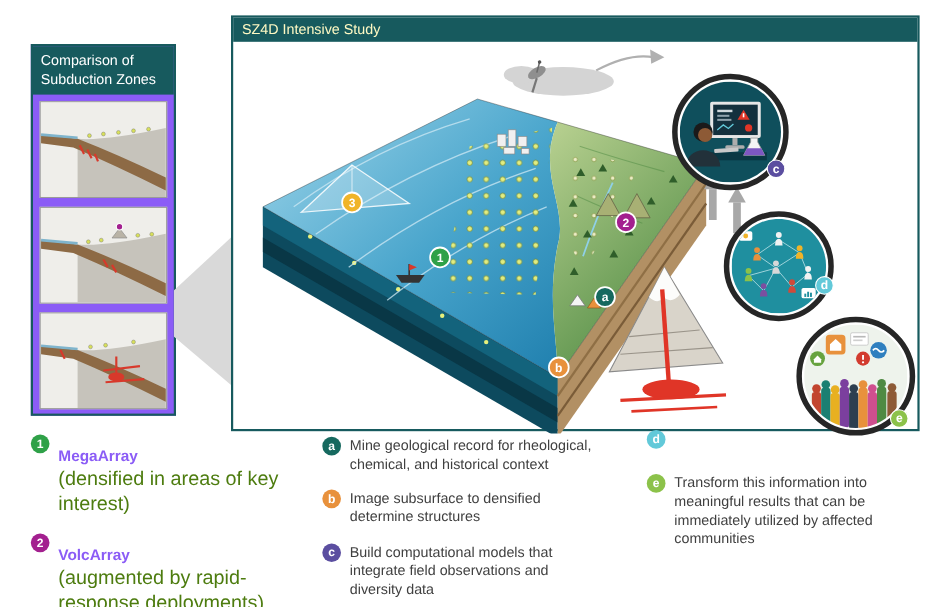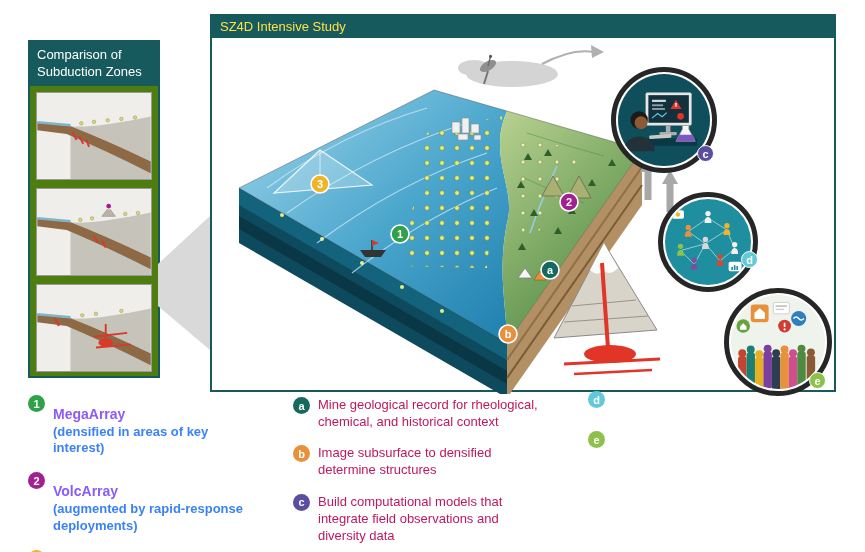--- a/index.html
+++ b/index.html
@@ -1,52 +1,52 @@
 <!DOCTYPE html>
 <html><head>
 <meta charset="utf-8">
 <style>
   * { margin:0; padding:0; box-sizing:border-box; }
   body { font-family:"Liberation Sans", sans-serif; background:#fff; }
   .stage { position:relative; width:865px; height:552px; background:#fff; overflow:hidden; }
 
   
   .cmp-panel { position:absolute; left:28px; top:40px; width:132px; height:338px;
-               border:2px solid #175a5e; background:#4d7c0f; }
+               border:2px solid #175a5e; background:#8b5cf6; }
   .cmp-header { background:#175a5e; color:#fff; font-size:13px; line-height:1.3; padding:5px 7px; }
   .cmp-body { padding:6px; display:flex; flex-direction:column; gap:8px; align-items:center; }
   .thumb { border:1px solid #9a9a9a; display:block; background:#efeeea; }
 
   
   .funnel { position:absolute; left:158px; top:208px; }
 
   
   .study-panel { position:absolute; left:210px; top:14px; width:626px; height:378px;
                  border:2px solid #175a5e; background:#fff; }
-  .study-header { background:#175a5e; color:#fde047; font-size:13px; padding:3px 8px; height:22px; }
+  .study-header { background:#175a5e; color:#fef9c3; font-size:13px; padding:3px 8px; height:22px; }
   .study-body { position:relative; width:100%; height:calc(100% - 22px); }
   .block-svg { position:absolute; left:0; top:0; }
   .block-svg text, .mk text { text-anchor:middle; font:bold 11px "Liberation Sans",sans-serif; fill:#fff; }
 
   
   .inset { position:absolute; border-radius:50%; border:5px solid #262626; background:#fff;
            padding:2px; overflow:visible; }
   .inset svg { display:block; width:100%; height:100%; }
   .inset-badge { position:absolute; width:17px; height:17px; border-radius:50%; color:#fff;
                  font-size:11px; font-weight:bold; display:flex; align-items:center; justify-content:center;
                  border:1.5px solid #fff; }
 
   
   .legend-col { position:absolute; }
   .litem { display:flex; gap:8px; align-items:flex-start; }
   .badge { width:17px; height:17px; border-radius:50%; color:#fff; font-size:11px; font-weight:bold;
            display:inline-flex; align-items:center; justify-content:center; flex-shrink:0; margin-top:1px; }
   .lname { font-weight:bold; font-size:14px; color:#8b5cf6; line-height:1.25;margin-top:12px; }
-  .ldesc { font-size:13px; color:#3b82f6; line-height:1.3;font-weight:bold; }
-  .ttext { font-size:13px; color:#be185d; line-height:1.32; }
+  .ldesc { font-size:18px; color:#4d7c0f; line-height:1.3; }
+  .ttext { font-size:13px; color:#404040; line-height:1.32; }
 </style>
 </head>
 <body>
 
 <div class="stage">
 
   <div class="cmp-panel">
     <div class="cmp-header">Comparison of Subduction Zones</div>
     <div class="cmp-body">
 
@@ -491,16 +491,17 @@
       <div class="ttext">Build computational models that integrate field observations and diversity data</div>
     </div>
   </div>
 
   <div class="legend-col" style="left:588px; top:390px; width:238px;">
     <div class="litem" style="margin-bottom:22px;">
       <span class="badge" style="background-color: rgb(98, 201, 217);">d</span>
     </div>
     <div class="litem">
       <span class="badge" style="background-color: rgb(140, 194, 74);">e</span>
+      <div class="ttext">Transform this information into meaningful results that can be immediately utilized by affected communities</div>
     </div>
   </div>
 
 </div>
 
 </body></html>

